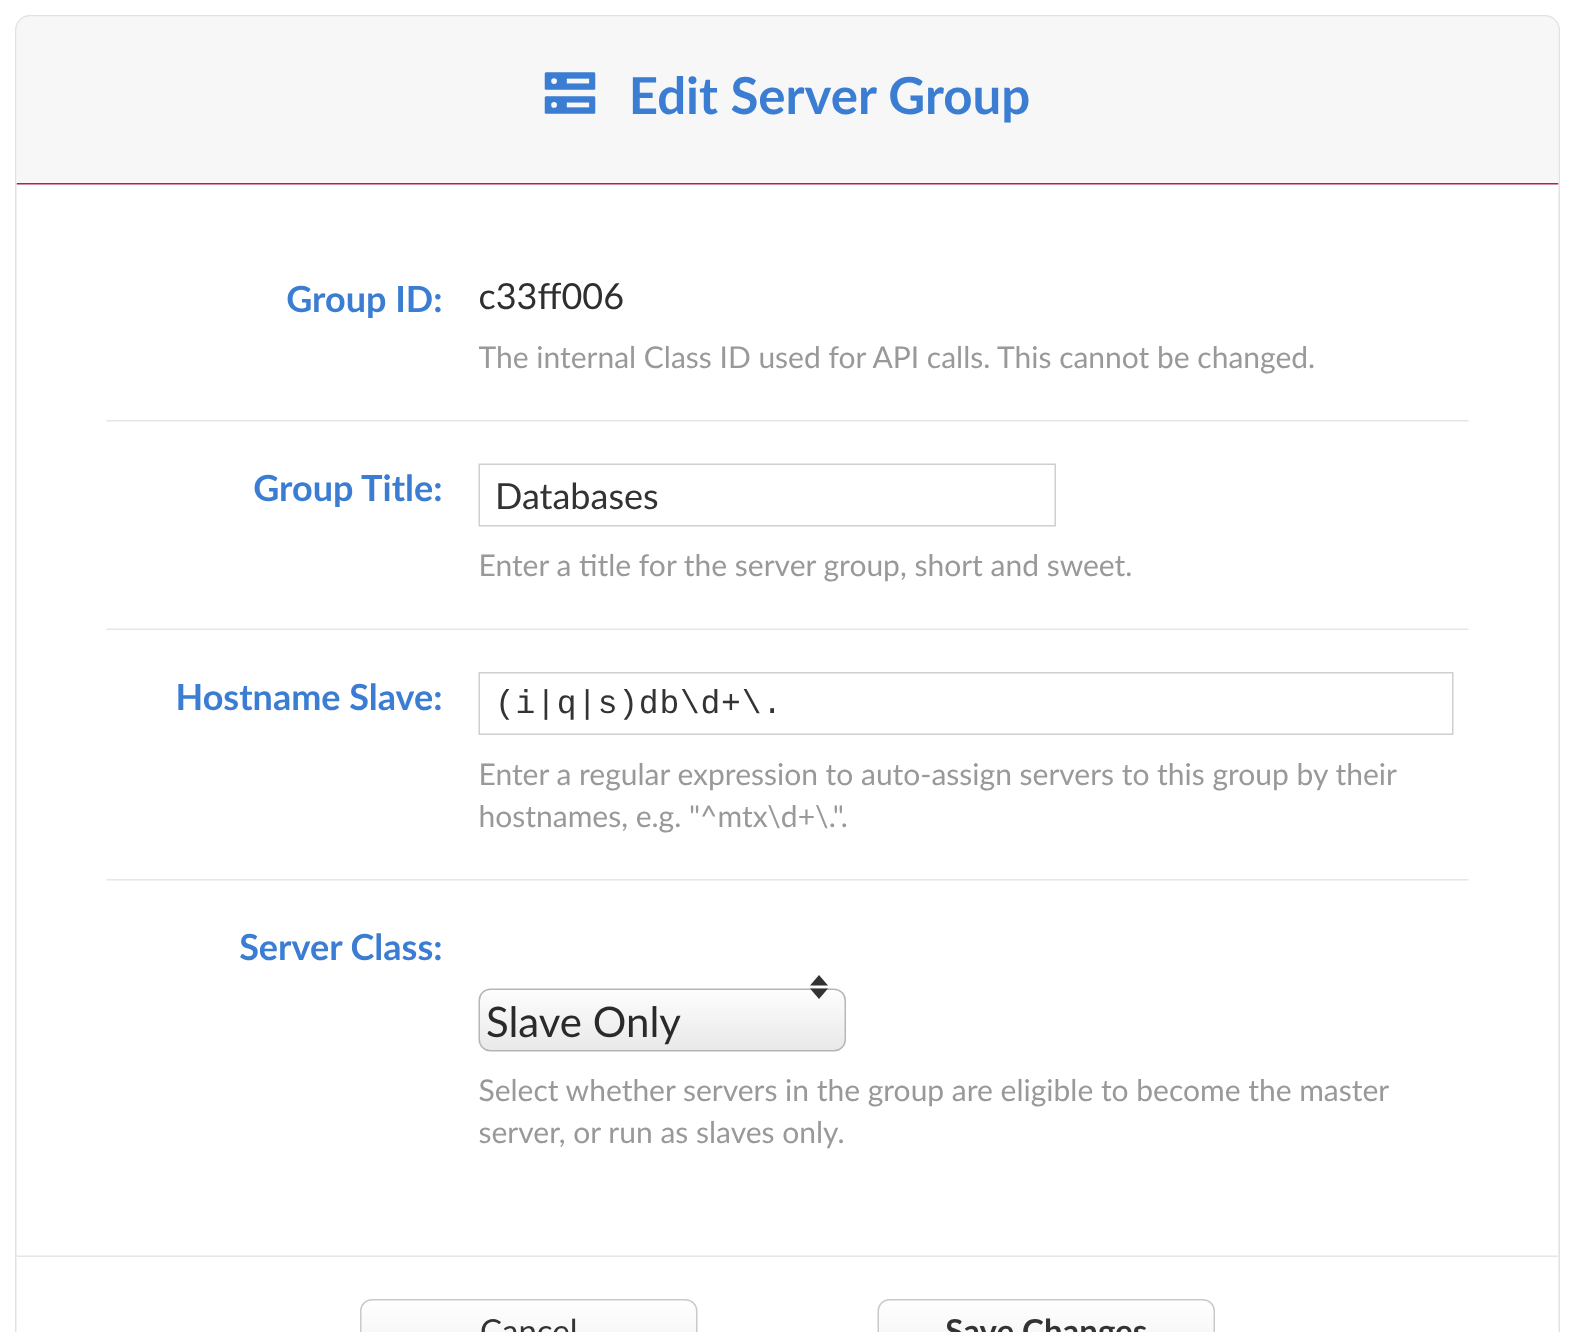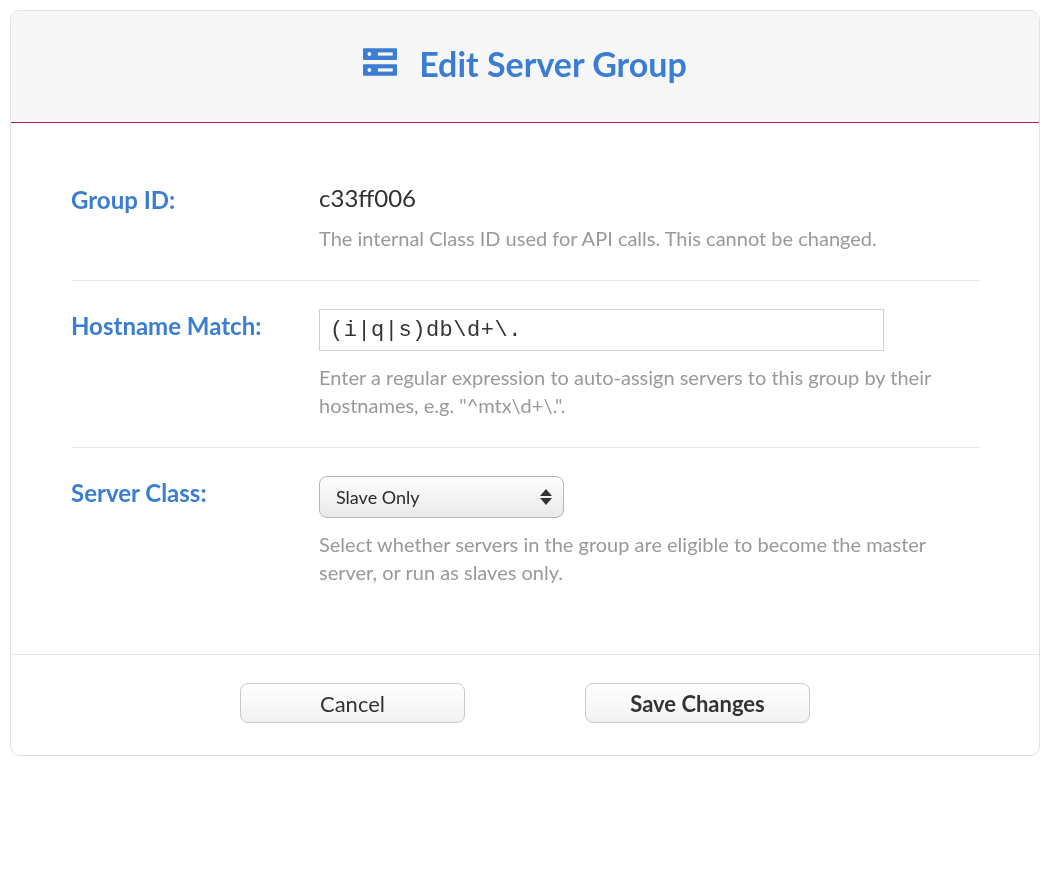--- a/index.html
+++ b/index.html
@@ -46,21 +46,21 @@
       padding: 0 0 28px 0;
       border-bottom: 1px solid #e6e6e6;
       margin-bottom: 28px;
     }
     .row.last {
       border-bottom: none;
       margin-bottom: 0;
     }
     .row-label {
       flex: 0 0 248px;
-      text-align: left;
+      text-align: right;
       font-size: 24px;
       font-weight: 700;
       color: #3B7DD2;
       padding-top: 2px;
       padding-right: 24px;
     }
     .row-body {
       flex: 1;
     }
     .ro-value {
@@ -77,45 +77,46 @@
       width: 385px;
       height: 42px;
       border: 1px solid #cfcfcf;
       padding: 4px 10px;
       font-size: 24px;
       font-family: inherit;
       color: #333;
       background: #fff;
     }
     .text-input.wide {
-      width: 565px;
+      width: 650px;
     }
     .text-input.mono {
       font-family: "SFMono-Regular", Consolas, "Liberation Mono", Menlo, monospace;
       font-size: 22px;
       letter-spacing: 0.5px;
     }
     .select-wrap {
       position: relative;
       display: inline-block;
     }
     .select {
       -webkit-appearance: none;
       -moz-appearance: none;
       appearance: none;
       width: 245px;
       height: 42px;
       border: 1px solid #b5b5b5;
       border-radius: 8px;
-      padding: 0 46px 0 16px;
-      font-size: 18px;
+      padding: 0 46px 0 4px;
+      font-size: 28px;
       font-family: inherit;
       color: #2a2a2a;
       background: linear-gradient(#fdfdfd, #e9e9e9);
       box-shadow: inset 0 1px 0 rgba(255,255,255,0.5);
+      margin-top: 44px;
     }
     .select-caret {
       position: absolute;
       right: 12px;
       top: 50%;
       transform: translateY(-50%);
       pointer-events: none;
       display:flex;
       flex-direction: column;
       gap: 2px;
@@ -175,23 +176,30 @@
   <div class="body">
 
     <div class="row">
       <div class="row-label">Group ID:</div>
       <div class="row-body">
         <div class="ro-value">c33ff006</div>
         <div class="help">The internal Class ID used for API calls. This cannot be changed.</div>
       </div>
     </div>
 
-
     <div class="row">
-      <div class="row-label">Hostname Match:</div>
+      <div class="row-label">Group Title:</div>
+      <div class="row-body">
+        <input type="text" class="text-input" value="Databases" style="">
+        <div class="help">Enter a title for the server group, short and sweet.</div>
+      </div>
+    </div>
+
+    <div class="row">
+      <div class="row-label">Hostname Slave:</div>
       <div class="row-body">
         <input type="text" class="text-input mono wide" value="(i|q|s)db\d+\." style="">
         <div class="help">Enter a regular expression to auto-assign servers to this group by their hostnames, e.g. "^mtx\d+\.".</div>
       </div>
     </div>
 
     <div class="row last">
       <div class="row-label">Server Class:</div>
       <div class="row-body">
         <span class="select-wrap">

